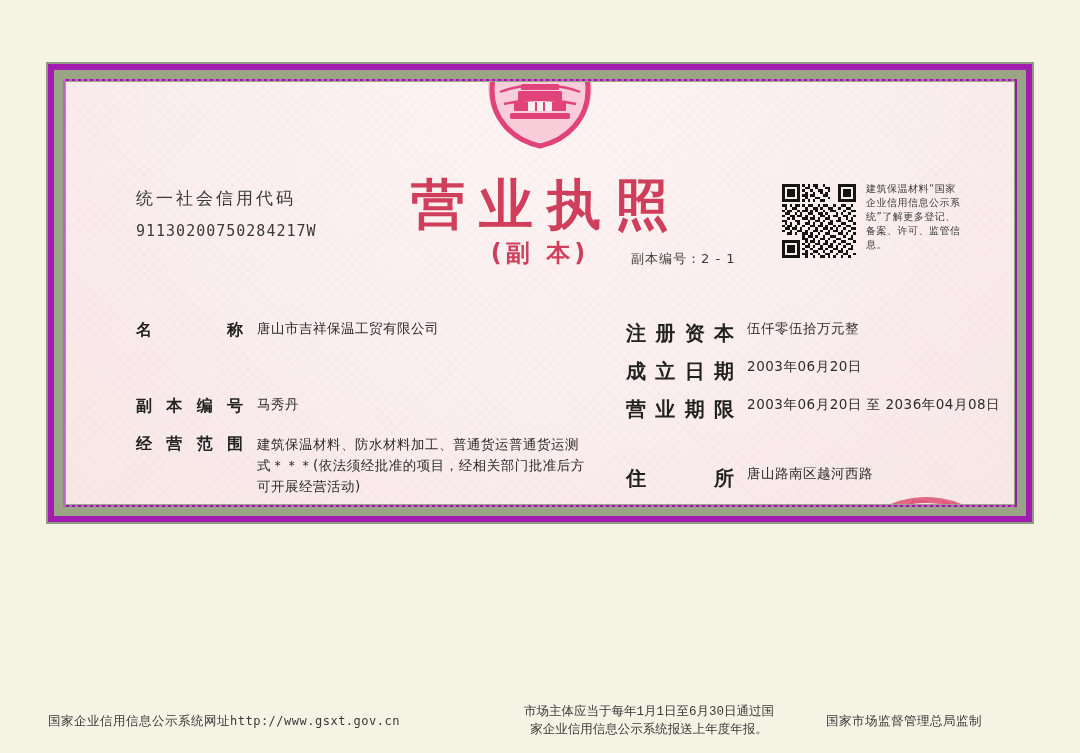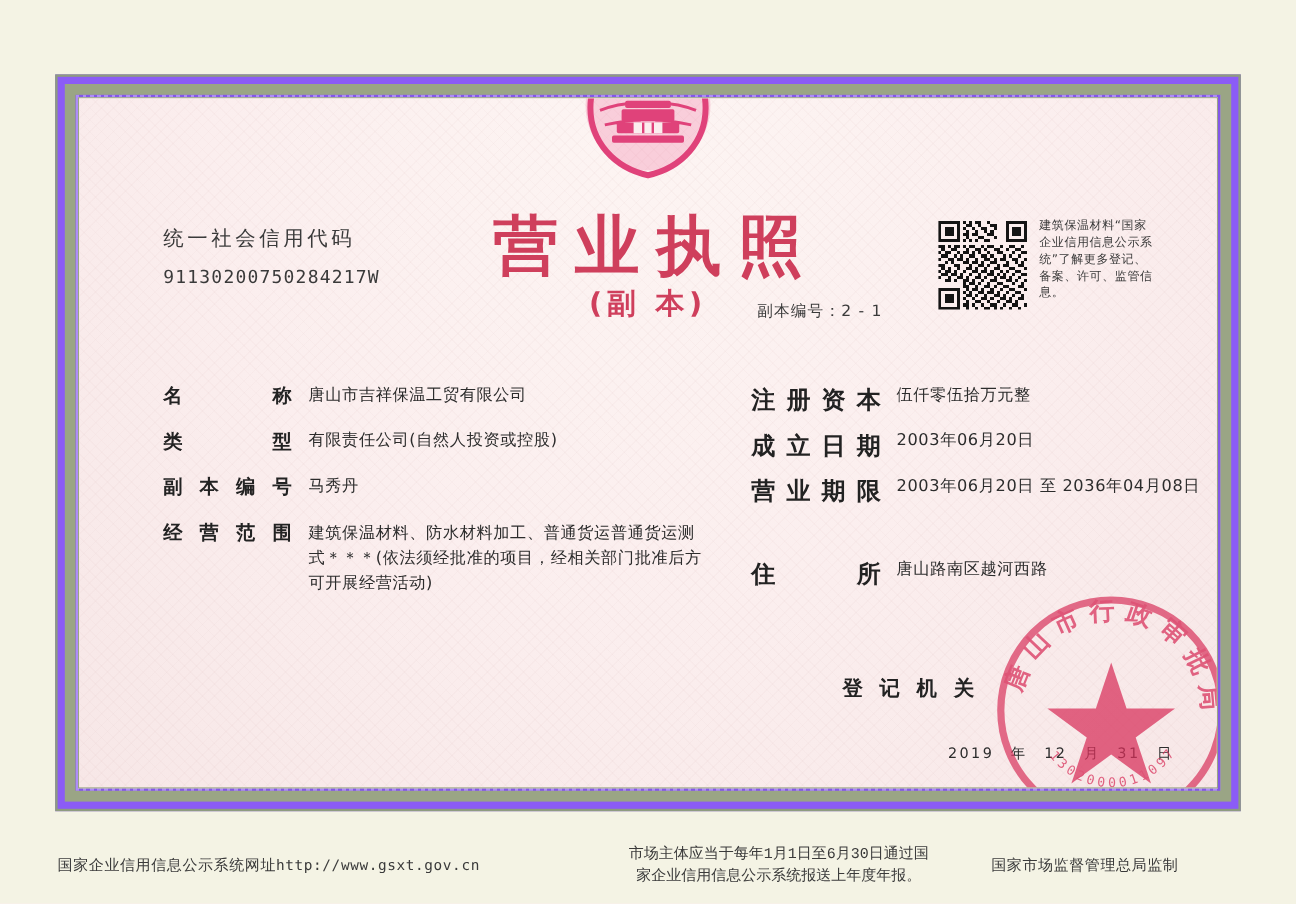--- a/index.html
+++ b/index.html
@@ -5,22 +5,22 @@
   html,body{margin:0;padding:0;}
   body{
     width:1080px;height:753px;
     background:#f4f3e4;
     font-family:"DejaVu Sans","Liberation Sans",sans-serif;
     overflow:hidden;
     position:relative;
   }
   
   #certificate{
-    position:absolute;left:46px;top:62px;width:988px;height:614px;
-    background:#8b5cf6;
+    position:absolute;left:46px;top:62px;width:988px;height:462px;
+    background:#a21caf;
     border:2px solid #8e9b80;
     box-sizing:border-box;
   }
   #certificate:before{
     content:"";position:absolute;left:6px;top:6px;right:6px;bottom:6px;
     border:9px solid #9aa585;
     box-sizing:border-box;
     background:
       repeating-linear-gradient(90deg,rgba(255,255,255,.30) 0 3px,rgba(0,0,0,.06) 3px 6px);
     background-clip:border-box;
@@ -380,24 +380,20 @@
         </g>
       </svg>
     </div>
     <div class="qr-note">建筑保温材料“国家企业信用信息公示系统”了解更多登记、备案、许可、监管信息。</div>
 
     <div class="field" style="left:70px;top:238px;">
       <span class="f-label spread4">名　　称</span>
       <span class="f-value" style="margin-left:8px;">唐山市吉祥保温工贸有限公司</span>
     </div>
 
-    <div class="field" style="left:70px;top:276px;">
-      <span class="f-label spread4">类　　型</span>
-      <span class="f-value" style="margin-left:8px;">有限责任公司(自然人投资或控股)</span>
-    </div>
 
     <div class="field" style="left:70px;top:314px;">
       <span class="f-label spread3">副本编号</span>
       <span class="f-value" style="margin-left:8px;">马秀丹</span>
     </div>
 
     <div class="field" style="left:70px;top:352px;">
       <span class="f-label spread4" style="vertical-align:top;">经营范围</span>
       <span class="f-value multi" style="margin-left:8px;">建筑保温材料、防水材料加工、普通货运普通货运测式＊＊＊(依法须经批准的项目，经相关部门批准后方可开展经营活动)</span>
     </div>

